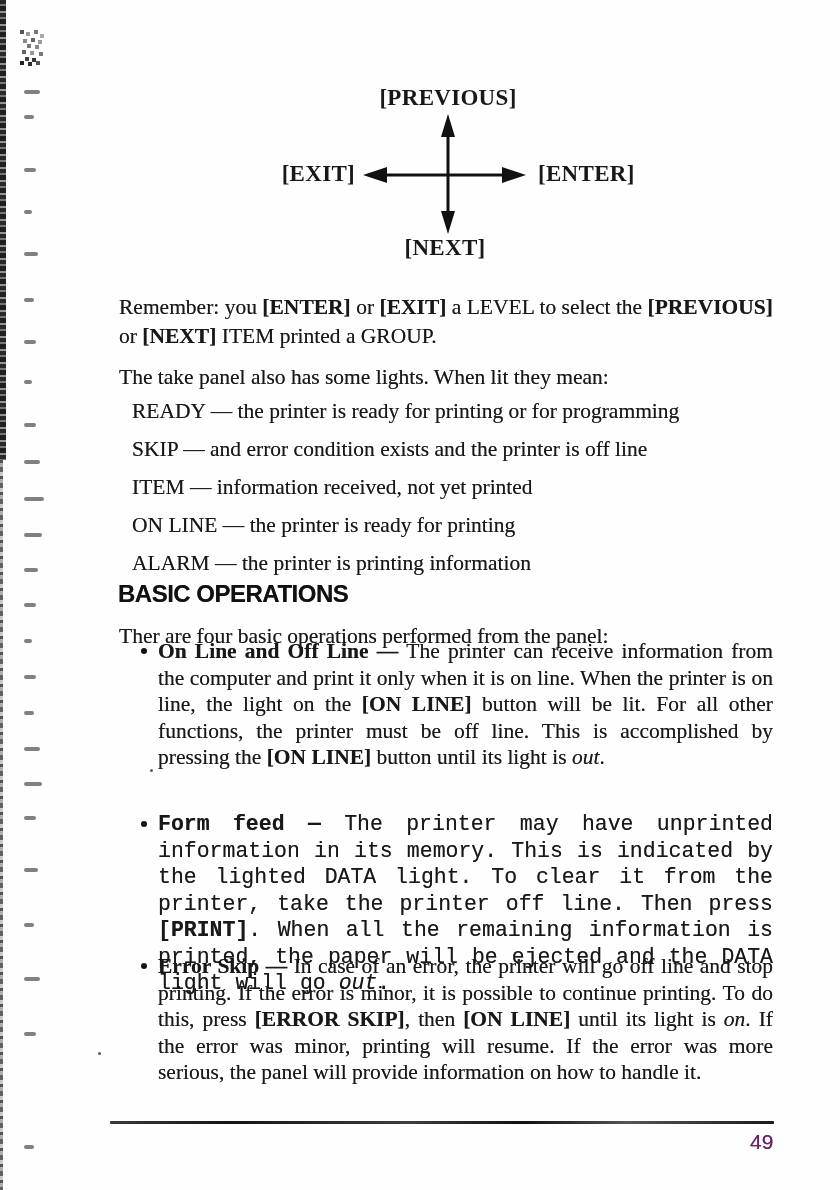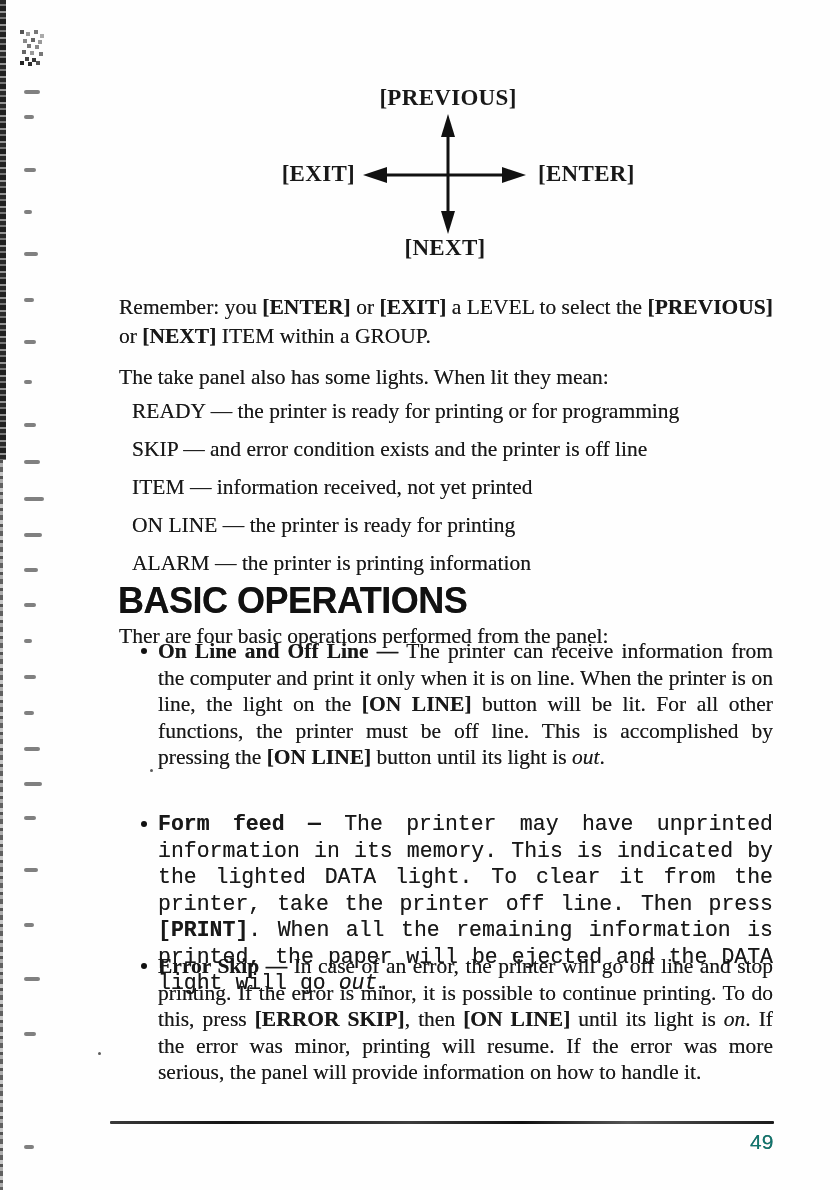--- a/index.html
+++ b/index.html
@@ -39,38 +39,38 @@
   .para,.light,.bullet{
     position:absolute;left:119px;width:654px;font-size:21.5px;
     text-shadow:0 0 .4px rgba(0,0,0,.55);
   }
   .para.remember{top:271px;line-height:29px;text-align:justify;}
   .para.lights-intro{top:343px;}
   .light{left:132px;width:640px;margin-top:20px;}
   .heading{
     position:absolute;left:118px;top:580px;margin:0;
     font-family:"Liberation Sans",sans-serif;font-weight:bold;
-    font-size:36px;letter-spacing:-.5px;color:#111;
+    font-size:24px;letter-spacing:-.5px;color:#111;
     text-shadow:0 0 .5px rgba(0,0,0,.6);
   }
   .para.ops-intro{top:602px;}
   .bullet{line-height:26.5px;text-align:justify;padding-left:39px;box-sizing:border-box;}
   .bullet .dot{position:absolute;left:22px;top:10px;width:6px;height:6px;border-radius:50%;background:#111;}
   .bullet.b1{top:638px;}
   .bullet.b2{top:811px;font-family:Liberation Mono, monospace;}
   .bullet.b3{top:953px;}
   
   .footer-rule{
     position:absolute;left:110px;top:1121px;width:664px;height:3px;
     background:linear-gradient(to right,#3a3a3a,#141414 18%,#3d3d3d 45%,#101010 62%,#555 78%,#1a1a1a);
     border-radius:1px;
   }
   .page-number{
     position:absolute;left:750px;top:1130px;
-    font-family:"Liberation Sans",sans-serif;font-size:21px;color:#0f766e;
+    font-family:"Liberation Sans",sans-serif;font-size:21px;color:#701a75;
     text-shadow:0 0 .5px rgba(0,0,0,.6);
     text-align:right;
   }
 </style>
 </head>
 <body style="--ink: #181818; --paper: #fefefe; --artifact: #3c3c3c;">
 
 <div class="scan-edge-top"></div>
 <div class="scan-edge-bottom"></div>
 <div class="scan-blob"></div>
@@ -110,21 +110,21 @@
     <polygon points="196,149 189,126 203,126" fill="#111"></polygon>
     <polygon points="111,90 135,82 135,98" fill="#111"></polygon>
     <polygon points="274,90 250,82 250,98" fill="#111"></polygon>
   </svg>
   <div class="dlabel prev">[PREVIOUS]</div>
   <div class="dlabel next">[NEXT]</div>
   <div class="dlabel exit">[EXIT]</div>
   <div class="dlabel enter">[ENTER]</div>
 </div>
 
-<p class="para remember"><span>Remember: you </span><span style="font-weight: bold;">[ENTER]</span><span> or </span><span style="font-weight: bold;">[EXIT]</span><span> a LEVEL to select the </span><span style="font-weight: bold;">[PREVIOUS]</span><span> or </span><span style="font-weight: bold;">[NEXT]</span><span> ITEM within a GROUP.</span></p>
+<p class="para remember"><span>Remember: you </span><span style="font-weight: bold;">[ENTER]</span><span> or </span><span style="font-weight: bold;">[EXIT]</span><span> a LEVEL to select the </span><span style="font-weight: bold;">[PREVIOUS]</span><span> or </span><span style="font-weight: bold;">[NEXT]</span><span> ITEM printed a GROUP.</span></p>
 <p class="para lights-intro">The take panel also has some lights. When lit they mean:</p>
 
 <div class="light" style="top:379px">READY — the printer is ready for printing or for programming</div>
 <div class="light" style="top:417px">SKIP — and error condition exists and the printer is off line</div>
 <div class="light" style="top:455px">ITEM — information received, not yet printed</div>
 <div class="light" style="top:493px">ON LINE — the printer is ready for printing</div>
 <div class="light" style="top:531px">ALARM — the printer is printing information</div>
 
 <h1 class="heading">BASIC OPERATIONS</h1>
 <p class="para ops-intro">Ther are four basic operations performed from the panel:</p>

